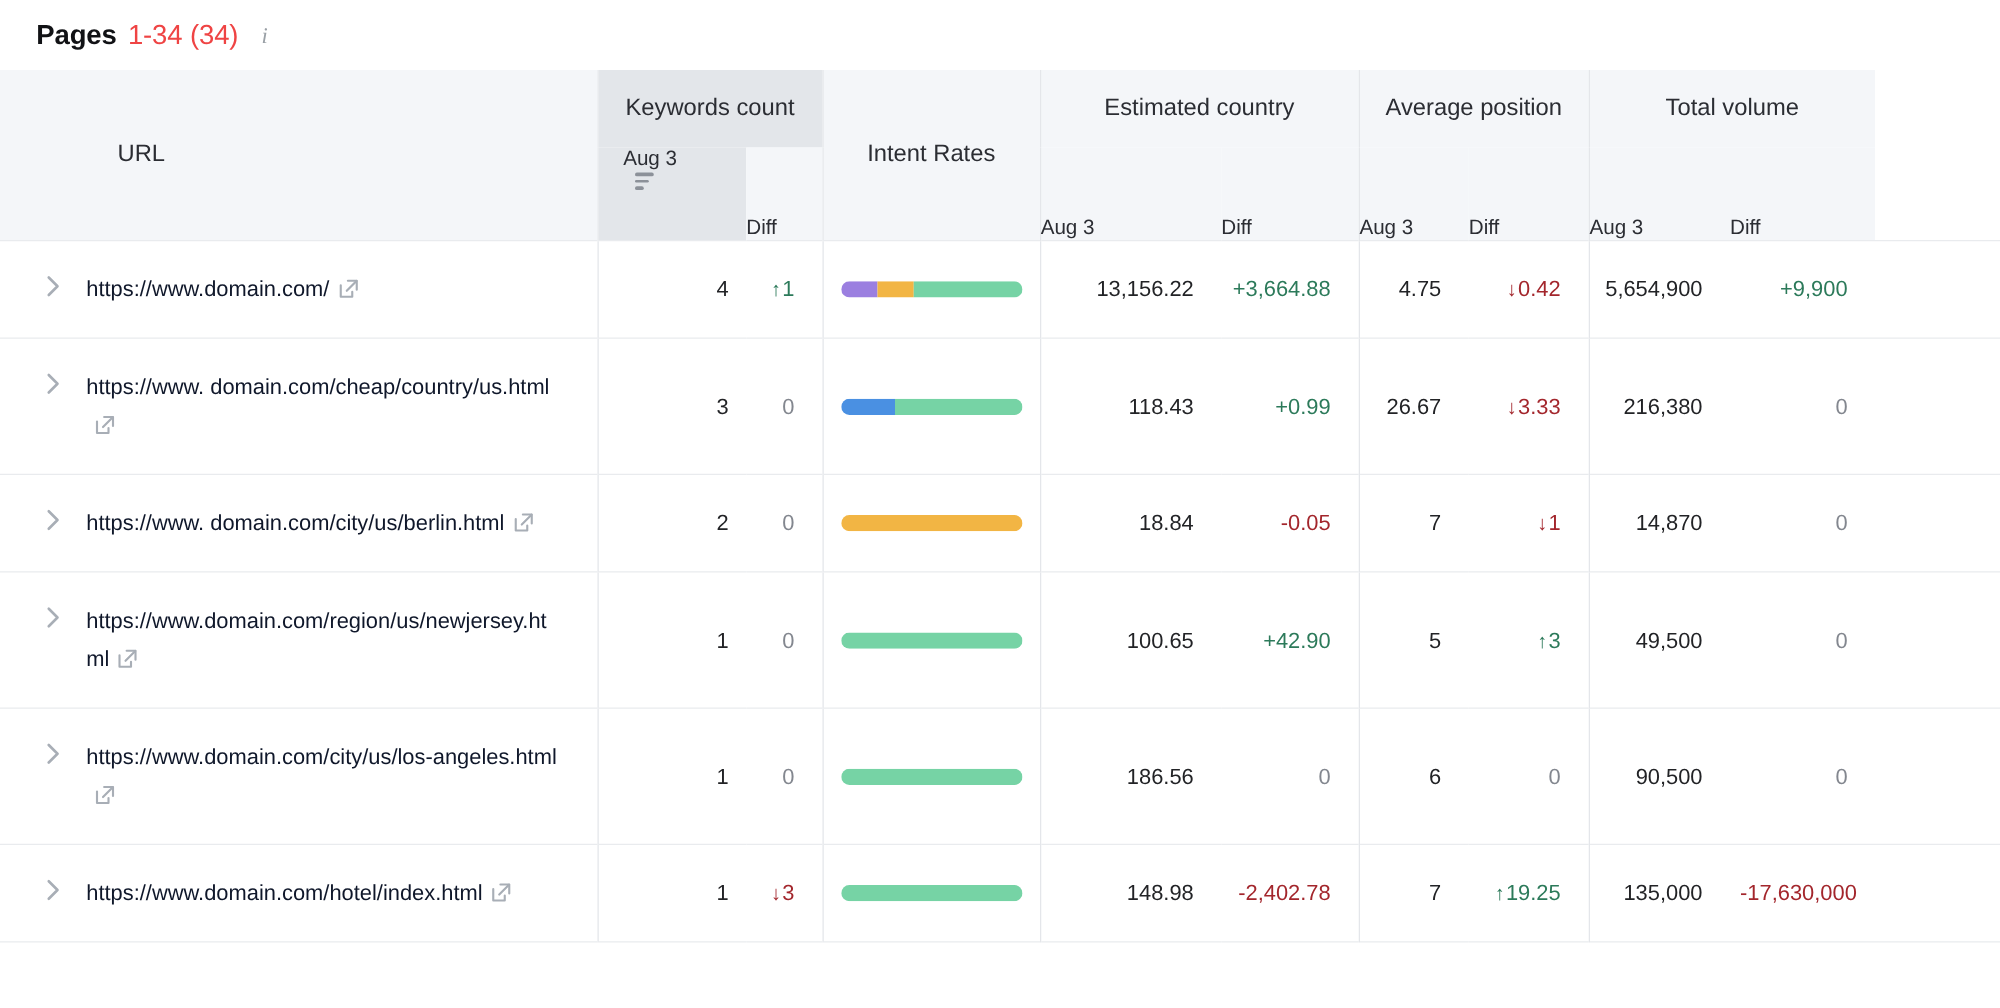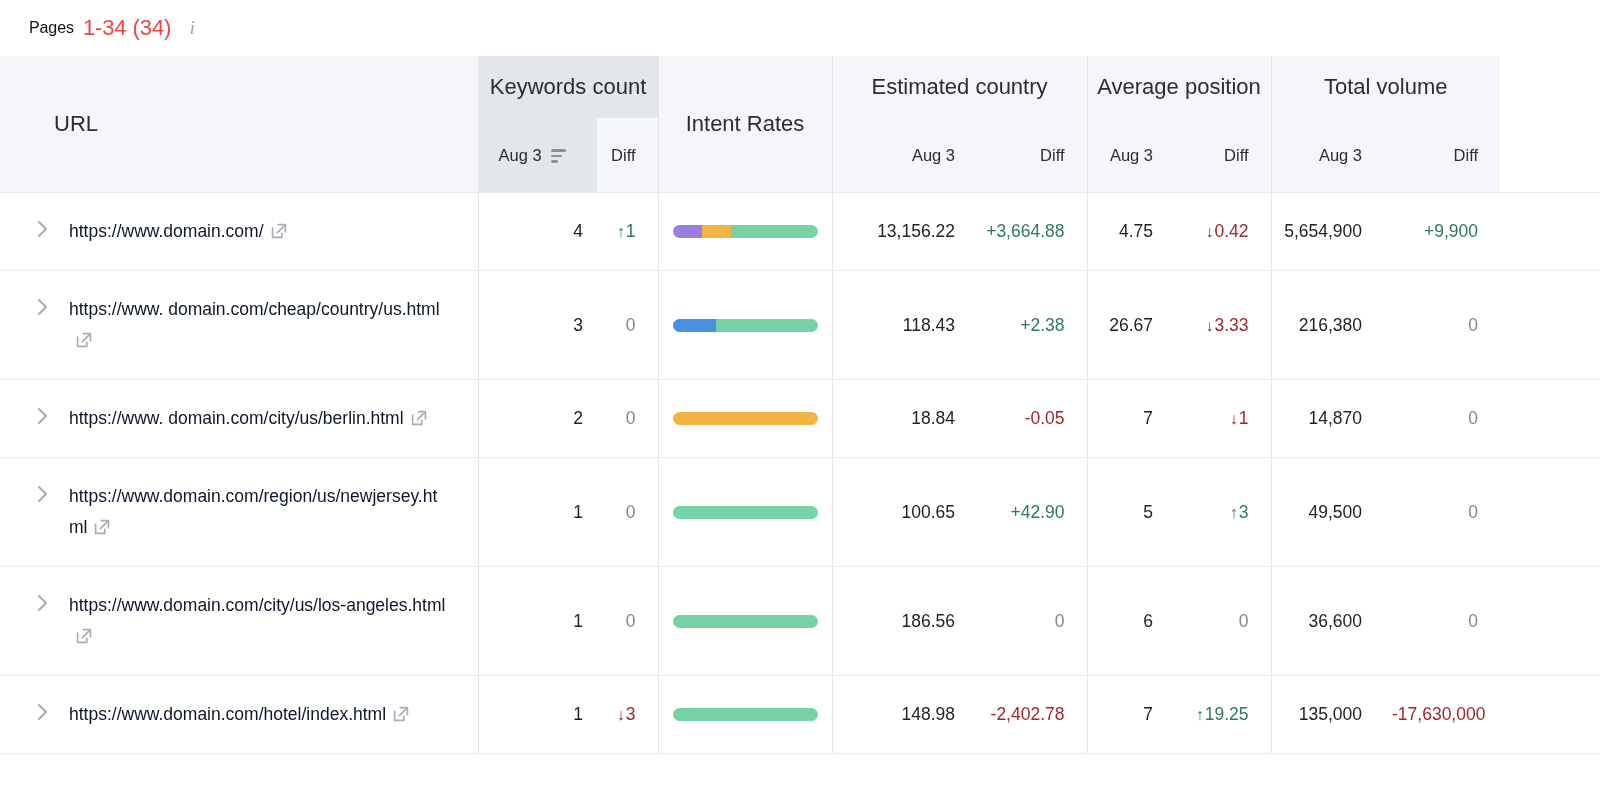--- a/index.html
+++ b/index.html
@@ -18,22 +18,22 @@
   
   .title-bar {
     height: 56px;
     display: flex;
     align-items: center;
     padding-left: 29px;
     box-sizing: border-box;
     background: #ffffff;
   }
   .title-bar .t-main {
-    font-size: 16px;
-    font-weight: normal;
+    font-size: 22px;
+    font-weight: bold;
     color: #111215;
     letter-spacing: -0.1px;
   }
   .title-bar .t-range {
     font-size: 22px;
     font-weight: normal;
     color: #ef4444;
     margin-left: 9px;
     letter-spacing: -0.1px;
   }
@@ -63,43 +63,43 @@
     padding: 0;
     margin: 0;
   }
   .hdr-cell {
     background: #f4f6f9;
     box-sizing: border-box;
     height: 62px;
     display: flex;
     align-items: center;
     justify-content: center;
-    font-size: 22px;
+    font-size: 19px;
     color: #2b2d33;
     white-space: nowrap;
   }
   .hdr-cell.left {
     justify-content: flex-start;
-    padding-left: 54px;
+    padding-left: 94px;
   }
   .hdr-cell.tall {
     height: 136px;
   }
   .hdr-cell.hl {
     background: #e3e6ea;
   }
   .hdr-sub-cell {
     background: #f4f6f9;
     box-sizing: border-box;
     height: 74px;
     display: flex;
-    align-items: center;
     font-size: 16.5px;
     color: #2b2d33;
     white-space: nowrap;
+    flex-direction: column;
   }
   .hdr-sub-cell.hl {
     background: #e3e6ea;
   }
   .hdr-sub-cell.diffhl {
     background: #f4f6f9;
   }
   .hdr-sub-cell.pl {
     padding-left: 22px;
     justify-content: flex-start;
@@ -406,21 +406,21 @@
             <div class="intent-bar">
               <div class="intent-seg" style="width:30%;background:#4a90e2;"></div>
               <div class="intent-seg" style="width:70%;background:#76d3a5;"></div>
             </div>
           </div>
      </td>
      <td class="vline">
        <div class="num">118.43</div>
      </td>
      <td>
-       <div class="diff up">+2.38</div>
+       <div class="diff up">+0.99</div>
      </td>
      <td class="vline">
        <div class="num">26.67</div>
      </td>
      <td>
        <div class="diff down"><span class="arrow">↓</span>3.33</div>
      </td>
      <td class="vline">
        <div class="num">216,380</div>
      </td>
@@ -556,21 +556,21 @@
      <td>
        <div class="diff zero">0</div>
      </td>
      <td class="vline">
        <div class="num">6</div>
      </td>
      <td>
        <div class="diff zero">0</div>
      </td>
      <td class="vline">
-       <div class="num">36,600</div>
+       <div class="num">90,500</div>
      </td>
      <td>
        <div class="diff zero">0</div>
      </td>
       </tr>
       <tr>
         <td>
        <div class="url-cell">
          <span class="chev">
               <svg width="11" height="18" viewBox="0 0 11 18">

